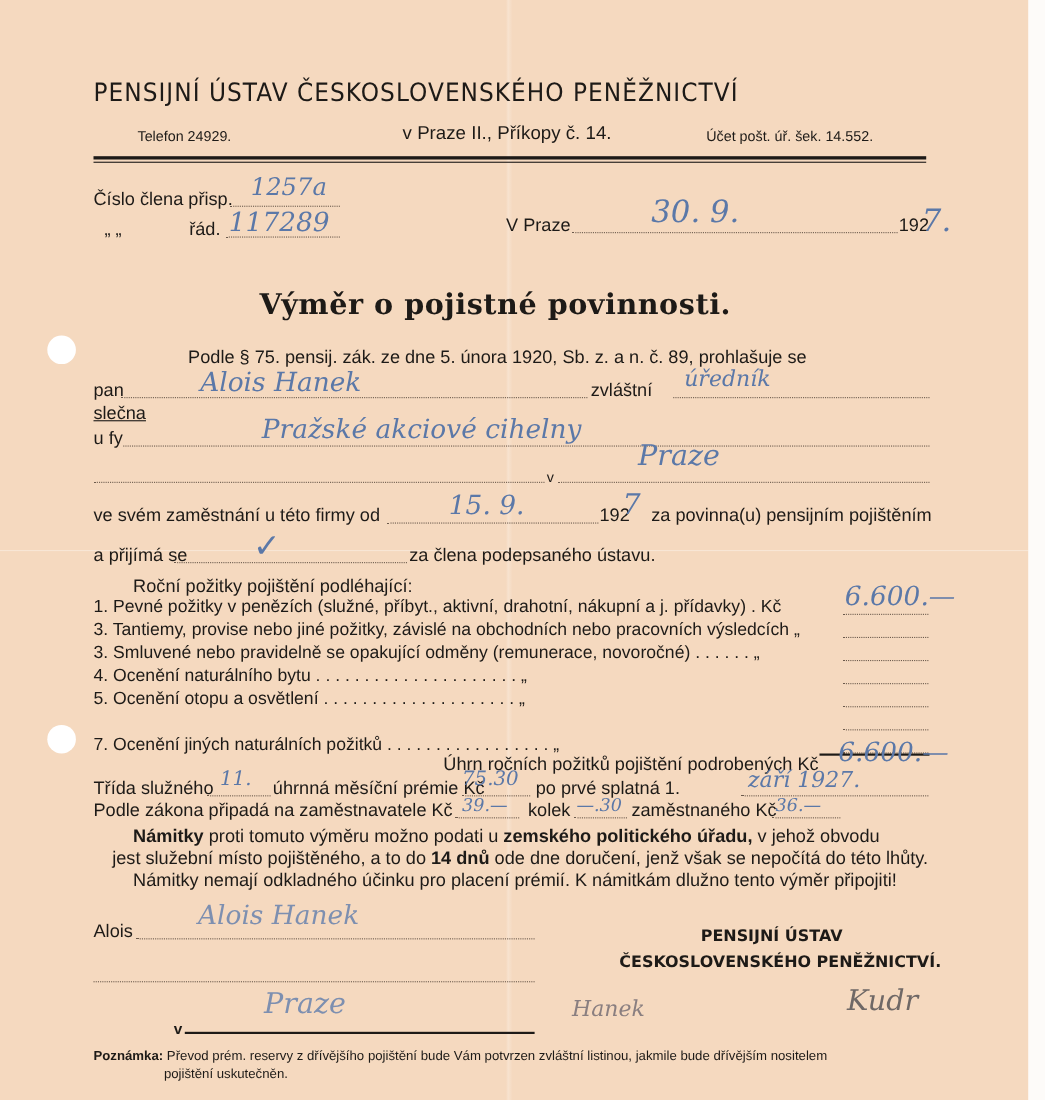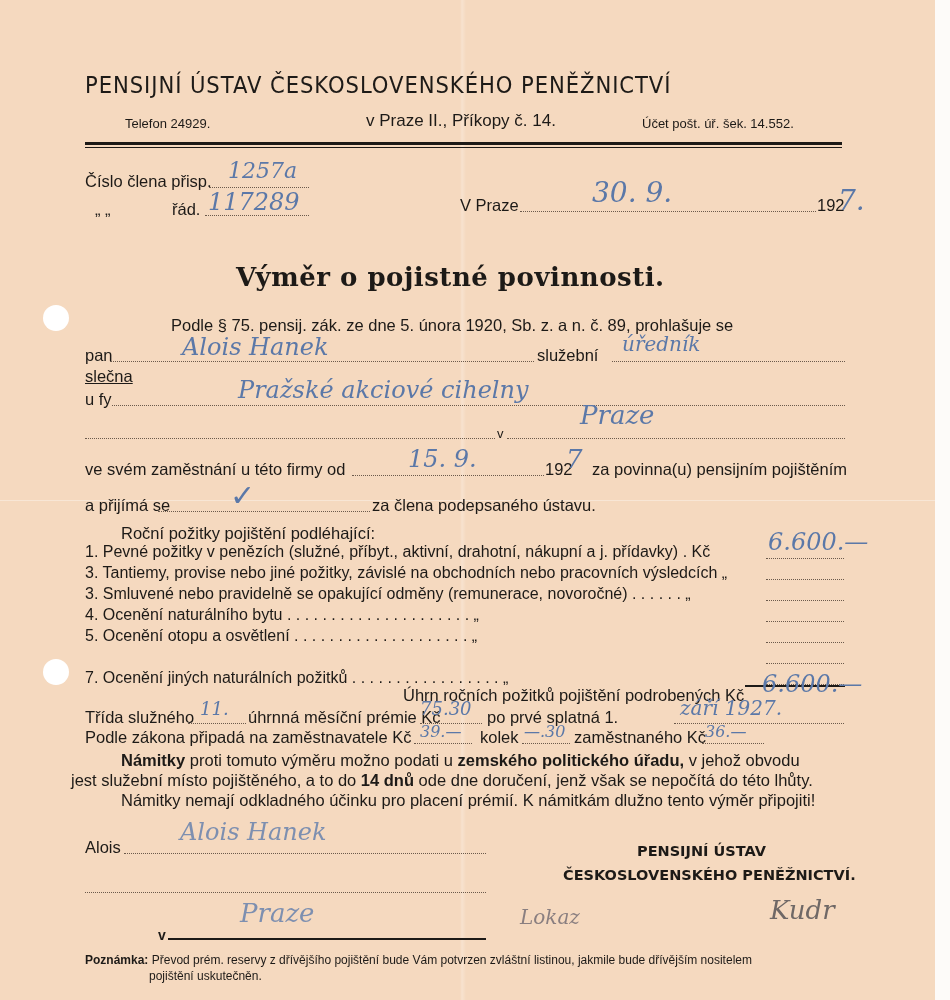--- a/index.html
+++ b/index.html
@@ -56,21 +56,21 @@
   <div class="abs cond f16" style="left:817px;top:196px">192</div>
   <div class="hand" style="left:838px;top:184px;font-size:28px">7.</div>
 
   <div class="abs title">Výměr o pojistné povinnosti.</div>
 
   <div class="abs cond f16" style="left:171px;top:316px">Podle § 75. pensij. zák. ze dne 5. února 1920, Sb. z. a n. č. 89, prohlašuje se</div>
 
   <div class="abs cond f16" style="left:85px;top:346px;">pan</div>
   <div class="dots" style="left:110px;top:361px;width:424px"></div>
   <div class="hand" style="left:182px;top:333px;font-size:24px">Alois Hanek</div>
-  <div class="abs cond f16" style="left:537px;top:346px">služební</div>
+  <div class="abs cond f16" style="left:537px;top:346px">zvláštní</div>
   <div class="dots" style="left:612px;top:361px;width:233px"></div>
   <div class="hand" style="left:622px;top:332px;font-size:20px">úředník</div>
 
   <div class="abs cond f16" style="left:85px;top:367px;text-decoration:underline">slečna</div>
   <div class="abs cond f16" style="left:85px;top:390px">u fy</div>
   <div class="dots" style="left:112px;top:405px;width:733px"></div>
   <div class="hand" style="left:238px;top:376px;font-size:24px">Pražské akciové cihelny</div>
 
   <div class="dots" style="left:85px;top:438px;width:410px"></div>
   <div class="abs cond" style="left:497px;top:426px;font-size:13px">v</div>
@@ -130,31 +130,31 @@
   <div class="dots" style="left:414px;top:743px;width:58px"></div>
   <div class="hand" style="left:420px;top:722px;font-size:16px">39.—</div>
   <div class="abs cond f16" style="left:480px;top:728px">kolek</div>
   <div class="dots" style="left:522px;top:743px;width:48px"></div>
   <div class="hand" style="left:524px;top:722px;font-size:16px">—.30</div>
   <div class="abs cond f16" style="left:574px;top:728px">zaměstnaného Kč</div>
   <div class="dots" style="left:702px;top:743px;width:62px"></div>
   <div class="hand" style="left:705px;top:722px;font-size:16px">36.—</div>
 
   <div class="abs cond f16" style="left:121px;top:751px"><span class="b">Námitky</span><span> proti tomuto výměru možno podati u </span><span class="b">zemského politického úřadu,</span><span> v jehož obvodu</span></div>
-  <div class="abs cond f16" style="left:71px;top:771px"><span>jest služební místo pojištěného, a to do </span><span class="b">14 dnů</span><span> ode dne doručení, jenž však se nepočítá do této lhůty.</span></div>
+  <div class="abs cond f16" style="left:102px;top:771px"><span>jest služební místo pojištěného, a to do </span><span class="b">14 dnů</span><span> ode dne doručení, jenž však se nepočítá do této lhůty.</span></div>
   <div class="abs cond f16" style="left:121px;top:791px">Námitky nemají odkladného účinku pro placení prémií. K námitkám dlužno tento výměr připojiti!</div>
 
   <div class="abs cond f16" style="left:85px;top:838px">Alois</div>
   <div class="dots" style="left:124px;top:853px;width:362px"></div>
   <div class="hand" style="left:180px;top:818px;font-size:24px;color:#7d8fb0">Alois Hanek</div>
   <div class="dots" style="left:85px;top:892px;width:401px"></div>
   <div class="abs cond" style="left:158px;top:927px;font-size:14px;font-weight:700">v</div>
   <div class="solid" style="left:168px;top:938px;width:318px"></div>
   <div class="hand" style="left:240px;top:898px;font-size:26px;color:#7d8fb0">Praze</div>
-  <div class="hand" style="left:520px;top:905px;font-size:20px;color:#8a7f80">Lokaz</div>
+  <div class="hand" style="left:520px;top:905px;font-size:20px;color:#8a7f80">Hanek</div>
 
   <div class="abs sig" style="left:637px;top:843px">PENSIJNÍ ÚSTAV</div>
   <div class="abs sig" style="left:563px;top:867px">ČESKOSLOVENSKÉHO PENĚŽNICTVÍ.</div>
   <div class="hand" style="left:770px;top:895px;font-size:26px;color:#6f6866">Kudr</div>
 
   <div class="abs cond note" style="left:85px;top:953px"><span class="b">Poznámka:</span> <span>Převod prém. reservy z dřívějšího pojištění bude Vám potvrzen zvláštní listinou, jakmile bude dřívějším nositelem</span></div>
   <div class="abs cond note" style="left:149px;top:969px">pojištění uskutečněn.</div>
 </div>
 <div class="edge"></div>
 

